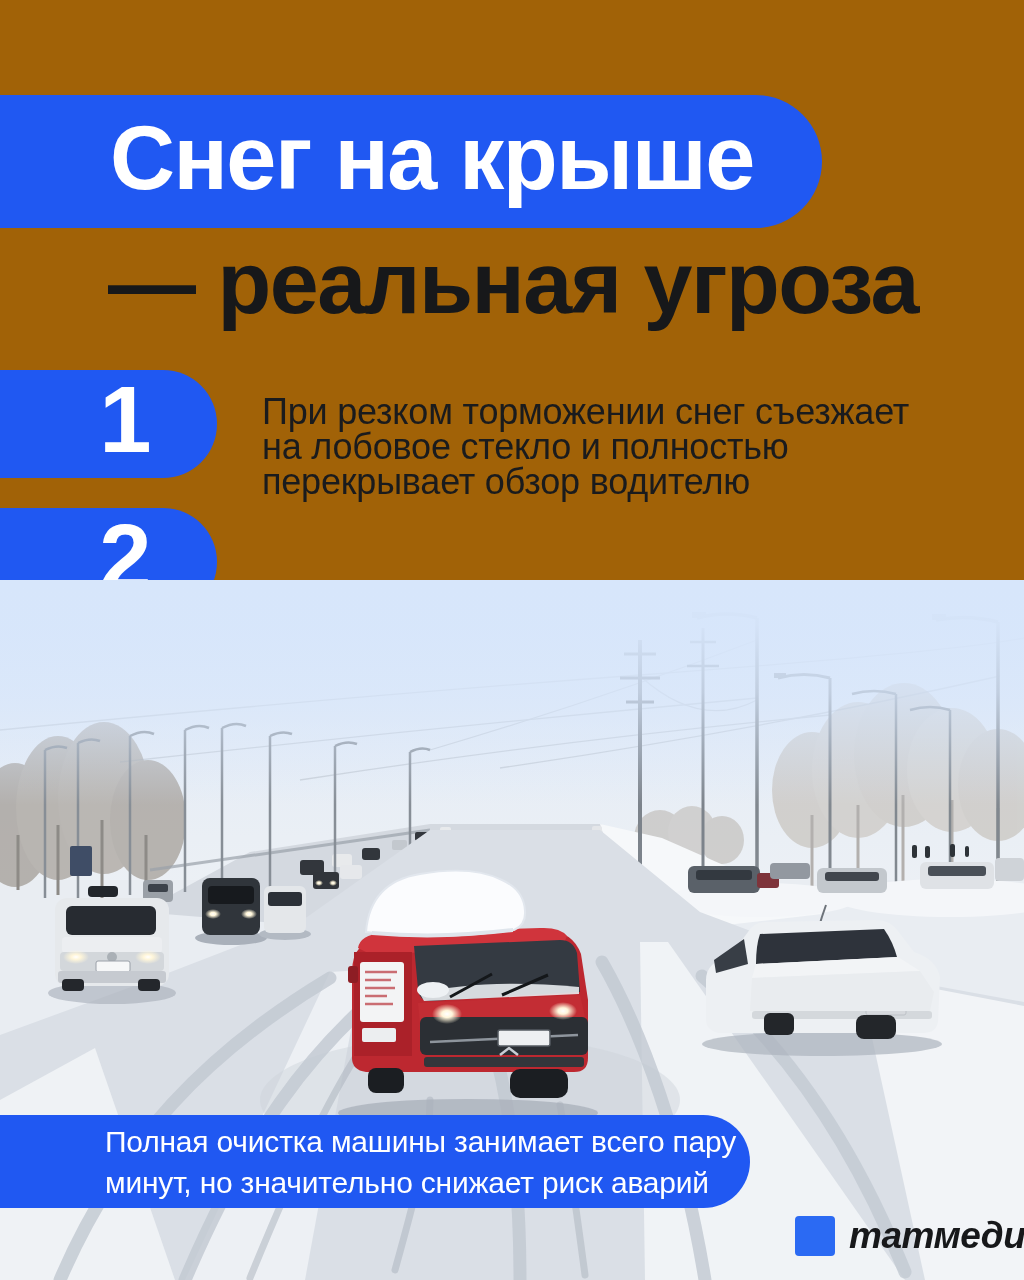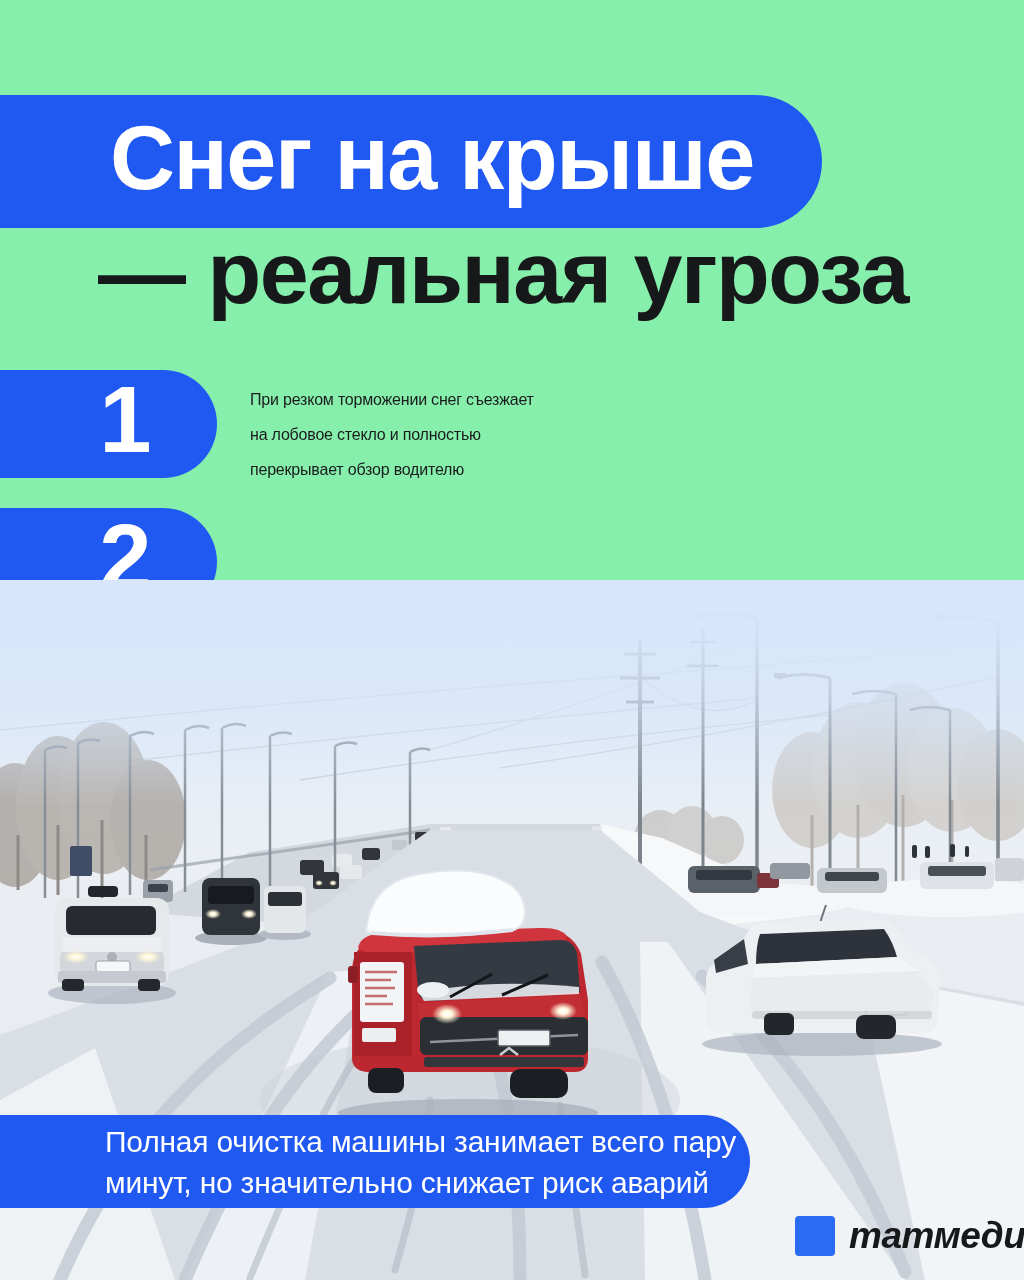--- a/index.html
+++ b/index.html
@@ -1,51 +1,51 @@
 <!DOCTYPE html>
 <html lang="ru"><head>
 <meta charset="utf-8">
 <style>
   html,body { margin:0; padding:0; }
   body { background:#9aa3ad; }
   .poster {
     position:relative; width:1024px; height:1280px;
-    background:#86efac; overflow:hidden;
+    background:#a16207; overflow:hidden;
     font-family:"Liberation Sans", sans-serif;
     -webkit-font-smoothing:antialiased;
   }
   
   .title-pill {
     position:absolute; left:-70px; top:95px; width:892px; height:133px;
     background:#2058f2; border-radius:67px;
     display:flex; align-items:center;
   }
   .title-line1 {
     margin:0; padding-left:180px; padding-bottom:6px;
     font-size:90px; font-weight:700; color:#ffffff; letter-spacing:-1.5px;
     white-space:nowrap;
   }
   .title-line2 {
-    position:absolute; left:98px; top:222px; margin:0;
+    position:absolute; left:98px; top:222px; margin:10px;
     font-size:88px; font-weight:700; color:#17181a; letter-spacing:-1.5px;
     white-space:nowrap;
   }
   
   .num-pill {
     position:absolute; left:-54px; width:271px; height:108px;
     background:#2058f2; border-radius:54px;
     display:flex; align-items:center; justify-content:center;
     padding-left:88px; box-sizing:border-box;
     color:#ffffff; font-size:94px; font-weight:700;
   }
   .num-pill span { transform:translateY(-4px); }
   .pill-1 { top:370px; } .pill-2 { top:508px; } .pill-3 { top:652px; }
   .point-text {
-    position:absolute; left:250px; margin:0;
-    font-size:16px; line-height:35px; color:#1a1b1d;
+    position:absolute; left:250px; margin:12px;
+    font-size:36px; line-height:35px; color:#1a1b1d;
     white-space:pre-line; letter-spacing:-0.2px;
   }
   .text-1 { top:382px; } .text-2 { top:517px; } .text-3 { top:662px; }
   
   .photo { position:absolute; left:0; top:580px; width:1024px; height:700px; }
   .photo svg { display:block; width:100%; height:100%; }
   .photo-fade {
     position:absolute; left:0; top:580px; width:1024px; height:225px;
     background:linear-gradient(to bottom,
       rgba(215,230,251,1) 0%, rgba(215,230,251,0.97) 20%,

